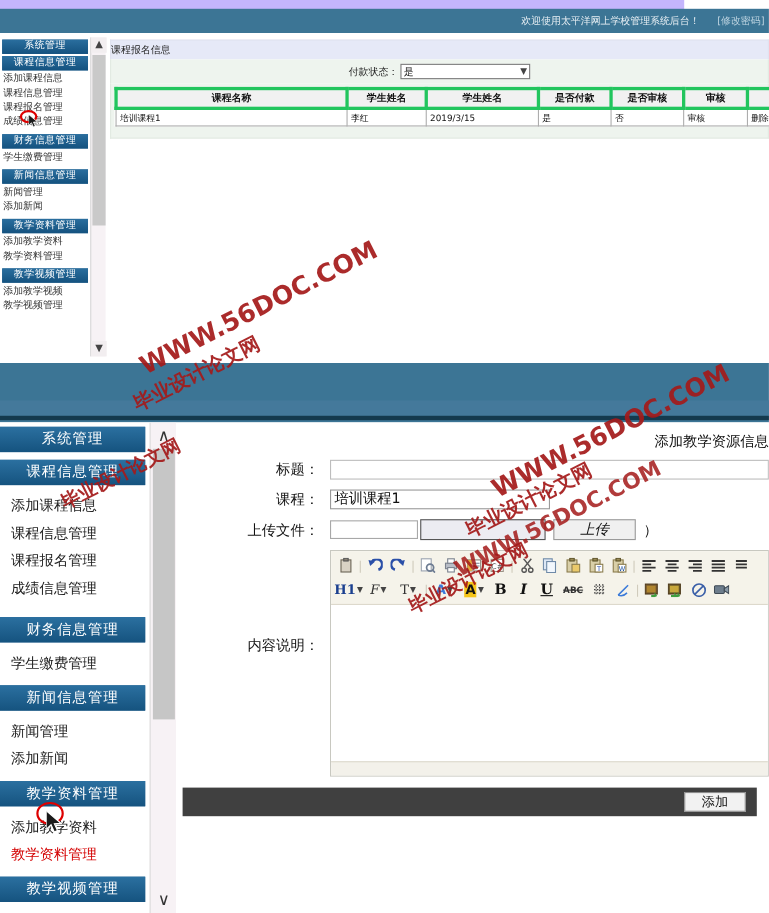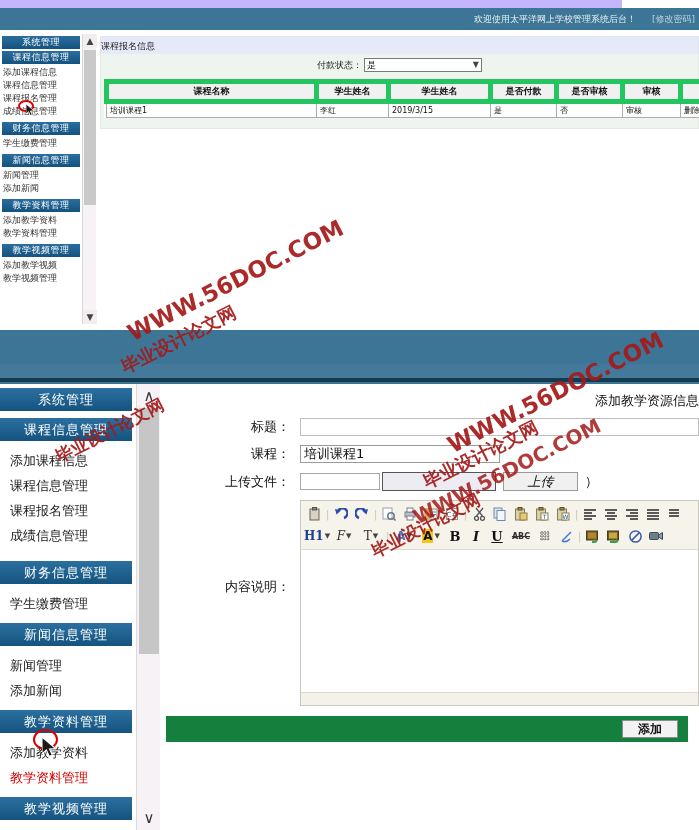--- a/index.html
+++ b/index.html
@@ -93,21 +93,21 @@
     position: absolute; right: 2px; top: 1px; font-size: 8px; color: #444;
   }
   .tbl-wrap { background: #eef4ee; padding: 3px 3px 10px 3px;
     border-left:1px solid #e2eae2; border-right:1px solid #e2eae2;
     border-bottom:1px solid #e2eae2; }
   table.reg {
     width: 640px; border-collapse: collapse; background: #fff;
     table-layout: fixed;
   }
   table.reg th {
-    background: #f1f1f1; border: 5px solid #22c55e;
+    background: #f1f1f1; border: 3px solid #22c55e;
     font-size: 9px; font-weight: bold; height: 16px; text-align: center;
     color: #111;
   }
   table.reg td {
     border: 1px solid #adadad; font-size: 8px; height: 16px;
     padding-left: 3px; color: #111; background: #fff;
   }
 
   
   .band {
@@ -218,23 +218,23 @@
     justify-content: center; font-size: 11px; color: #444;
     border: 1px solid transparent;
   }
   .tb.wide { width: 26px; }
   .tb.sep { width: 5px; color: #cfcabb; }
   .tb svg { display:block; }
   .ed-body { height: 142px; background: #fff; }
   .ed-status { height: 13px; background: #f3f1ea; border-top: 1px solid #ddd9cc; }
 
   .btn-bar {
-    margin-top: 10px; background: #15803d; height: 26px;
+    margin-top: 10px; background: #404040; height: 26px;
     display: flex; align-items: center; justify-content: flex-end;
-    padding-right: 10px; width: 522px; margin-left: 6px; font-weight: bold;
+    padding-right: 10px; width: 522px; margin-left: 6px;
   }
   .add-btn {
     width: 56px; height: 18px; border: 1px solid #8c8c8c;
     background: #f2f2f2; font-size: 12px; text-align: center;
     line-height: 16px; color: #111;
   }
 
   
   .wm {
     position: absolute; color: #a41a1a; font-weight: bold;

